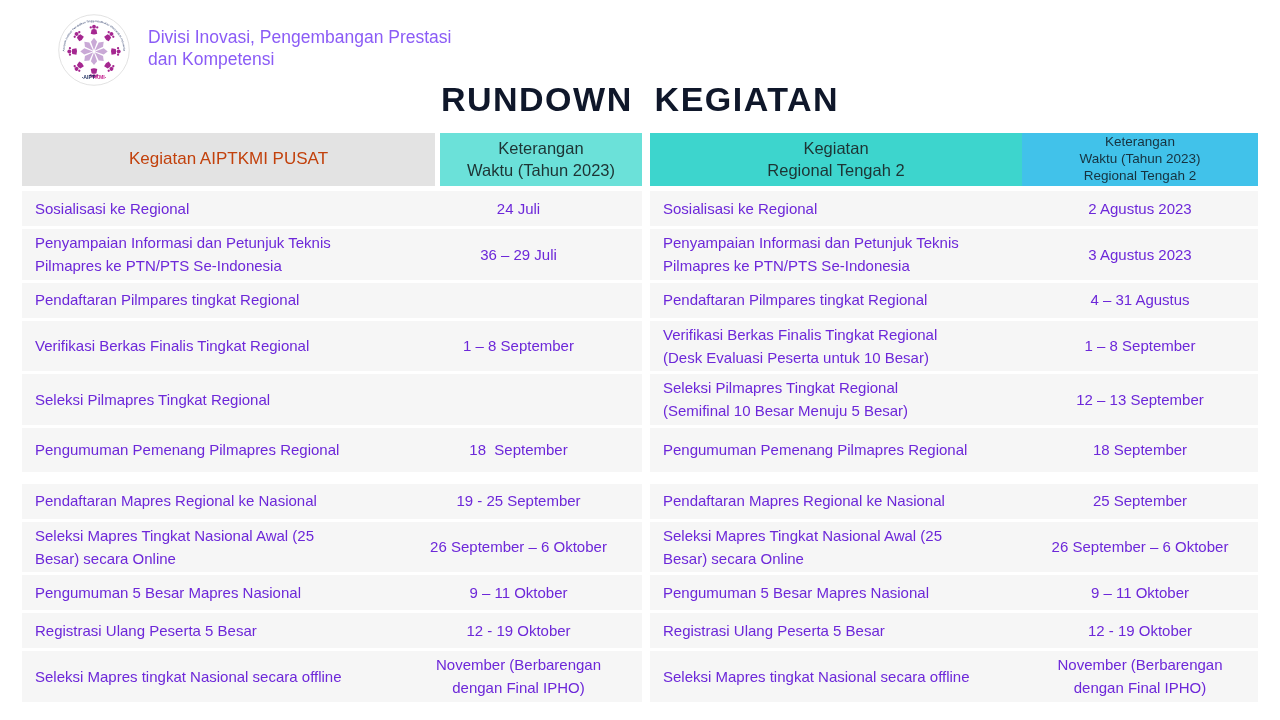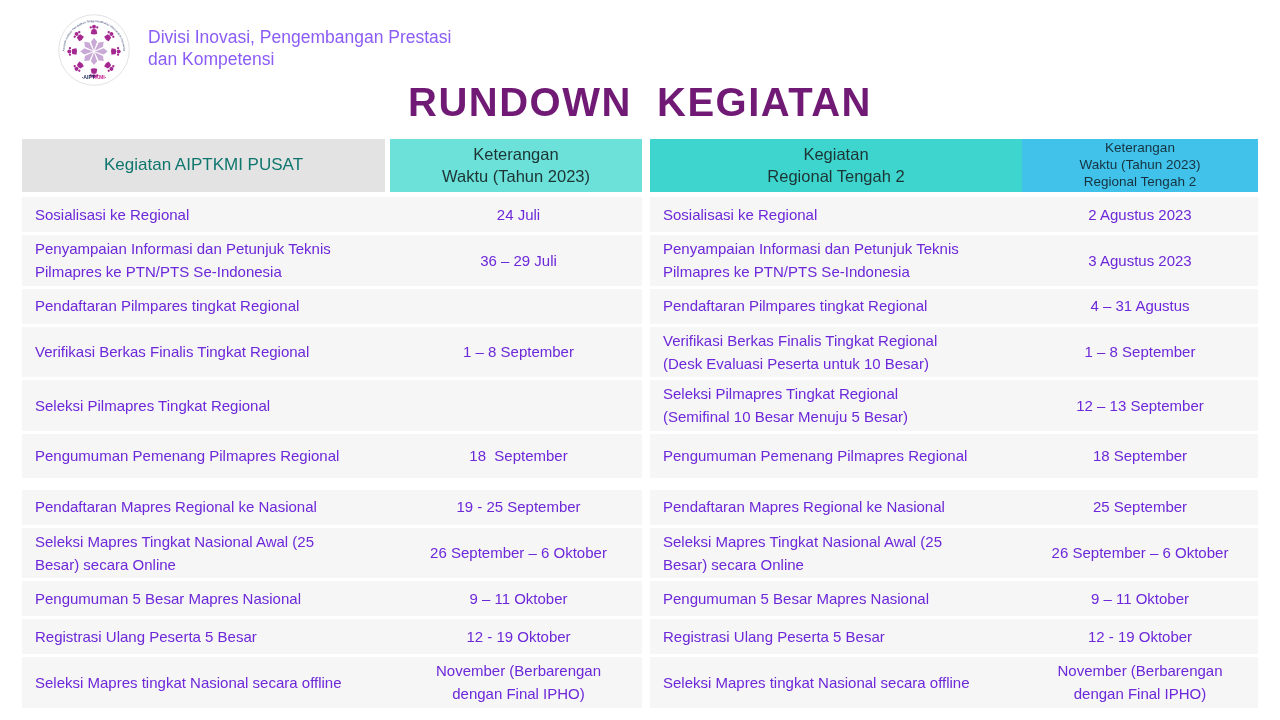--- a/index.html
+++ b/index.html
@@ -6,32 +6,32 @@
   html, body { width: 1280px; height: 720px; background: #ffffff; overflow: hidden;
                font-family: "Liberation Sans", sans-serif; }
   .slide { position: relative; width: 1280px; height: 720px; background: #fff; }
 
   
   .top { display: flex; align-items: flex-start; padding: 14px 0 0 58px; height: 72px; }
   .logo { width: 72px; height: 72px; flex: 0 0 auto; }
   .logo svg { width: 72px; height: 72px; display: block; }
   .division { margin: 12px 0 0 18px; font-size: 17.5px; line-height: 1.28; color: #8b5cf6;
               white-space: pre-line; }
-  h1.title { margin: 8px 0 14px; text-align: center; font-size: 40px; font-weight: 600;
-             letter-spacing: 1.5px; color: #701a75; white-space: pre; }
+  h1.title { margin: 8px 0 14px; text-align: center; font-size: 34px; font-weight: 600;
+             letter-spacing: 1.5px; color: #0f172a; white-space: pre; }
 
   
   .table { margin: 0 22px; }
   .thead { display: flex; gap: 8px; height: 53px; margin-bottom: 5px; }
   .thead .band { display: flex; }
   .band-l { width: 620px; gap: 5px; }
   .band-r { width: 608px; }
   .hcell { display: flex; align-items: center; justify-content: center; text-align: center;
            white-space: pre-line; line-height: 1.3; }
-  .hcell.c1 { width: 363px; font-size: 17px;   color: #0f766e; }
+  .hcell.c1 { width: 413px; font-size: 17px;   color: #c2410c; }
   .hcell.c2 { flex: 1;      font-size: 16.5px; color: #1d3434; }
   .hcell.c3 { width: 372px; font-size: 16.5px; color: #1d3434; }
   .hcell.c4 { flex: 1;      font-size: 13.5px; color: #16323f; line-height: 1.25; }
 
   .tbody .row { display: flex; gap: 8px; margin-bottom: 3px; }
   .tbody .row .band { background: #f6f6f6; display: flex; align-items: stretch; min-height: 35px; }
   .cell { display: flex; align-items: center; font-size: 15px; color: #6d28d9;
           line-height: 1.55; white-space: pre-wrap; padding-top: 2px; padding-bottom: 2px; }
   .cell.activity { padding-left: 13px; padding-right: 8px; }
   .band-l .activity { width: 368px; }

